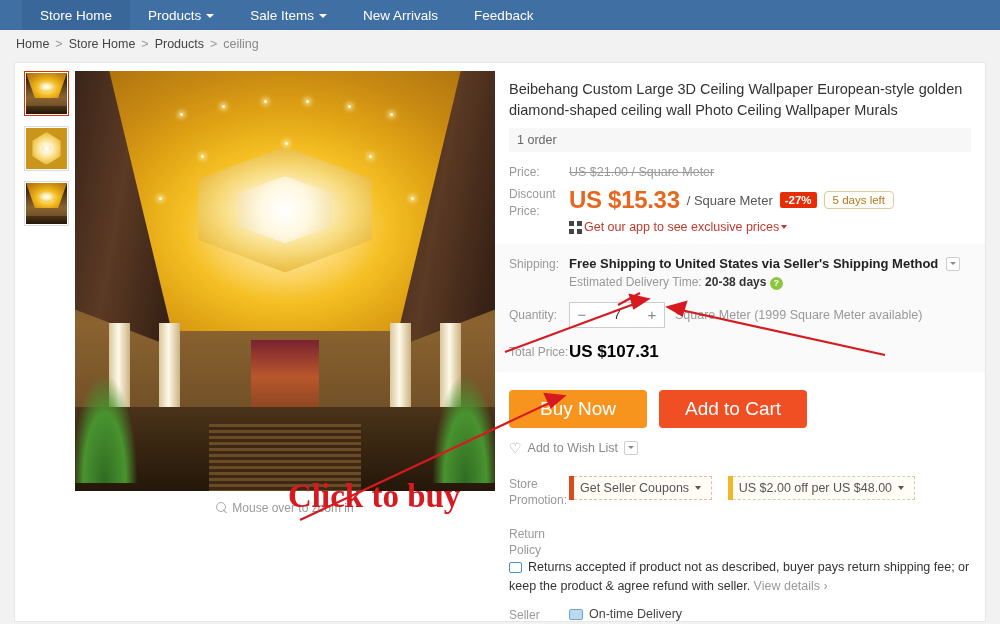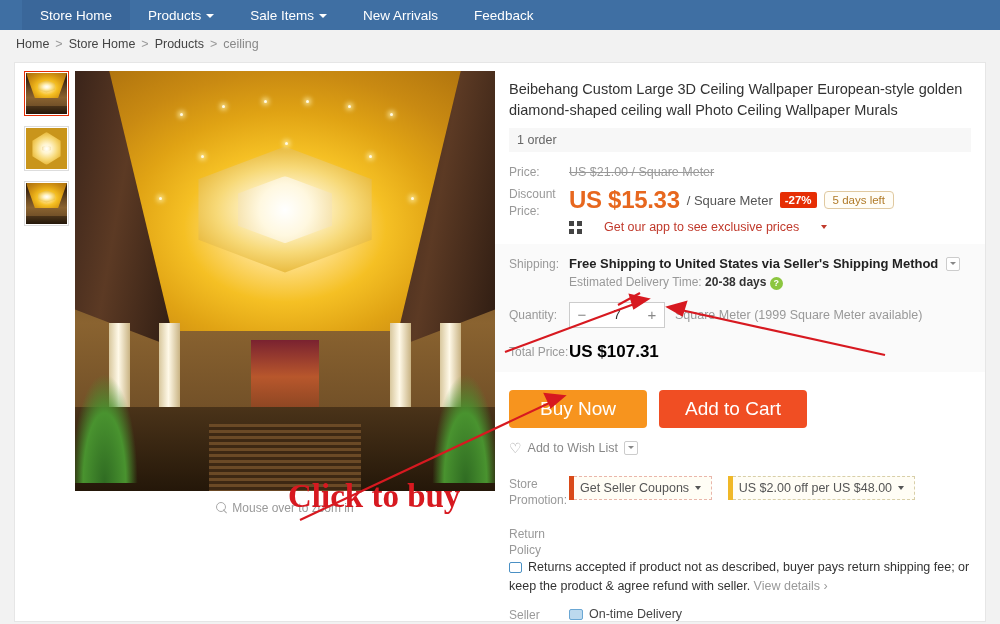--- a/index.html
+++ b/index.html
@@ -159,21 +159,21 @@
   .per-unit { color:#555; font-size:13px; }
   .pct-badge {
     background:#e62e04; color:#fff; font-size:11.5px; font-weight:bold;
     padding:2px 5px; border-radius:2px;
   }
   .days-chip {
     border:1px solid #e0c9a0; color:#b07a28; font-size:11.5px;
     padding:2px 8px; border-radius:4px; background:#fffdf7;
   }
   .app-line {
-    display:flex; align-items:center; gap:22px; margin-top:6px;
+    display:flex; align-items:center; gap:2px; margin-top:6px;
     color:#c0392b; font-size:12.5px; cursor:pointer;
   }
   .qr {
     width:13px;height:13px;flex:none;
     background:
       linear-gradient(#444,#444) 0 0/5px 5px no-repeat,
       linear-gradient(#444,#444) 8px 0/5px 5px no-repeat,
       linear-gradient(#444,#444) 0 8px/5px 5px no-repeat,
       linear-gradient(#444,#444) 8px 8px/5px 5px no-repeat;
   }

